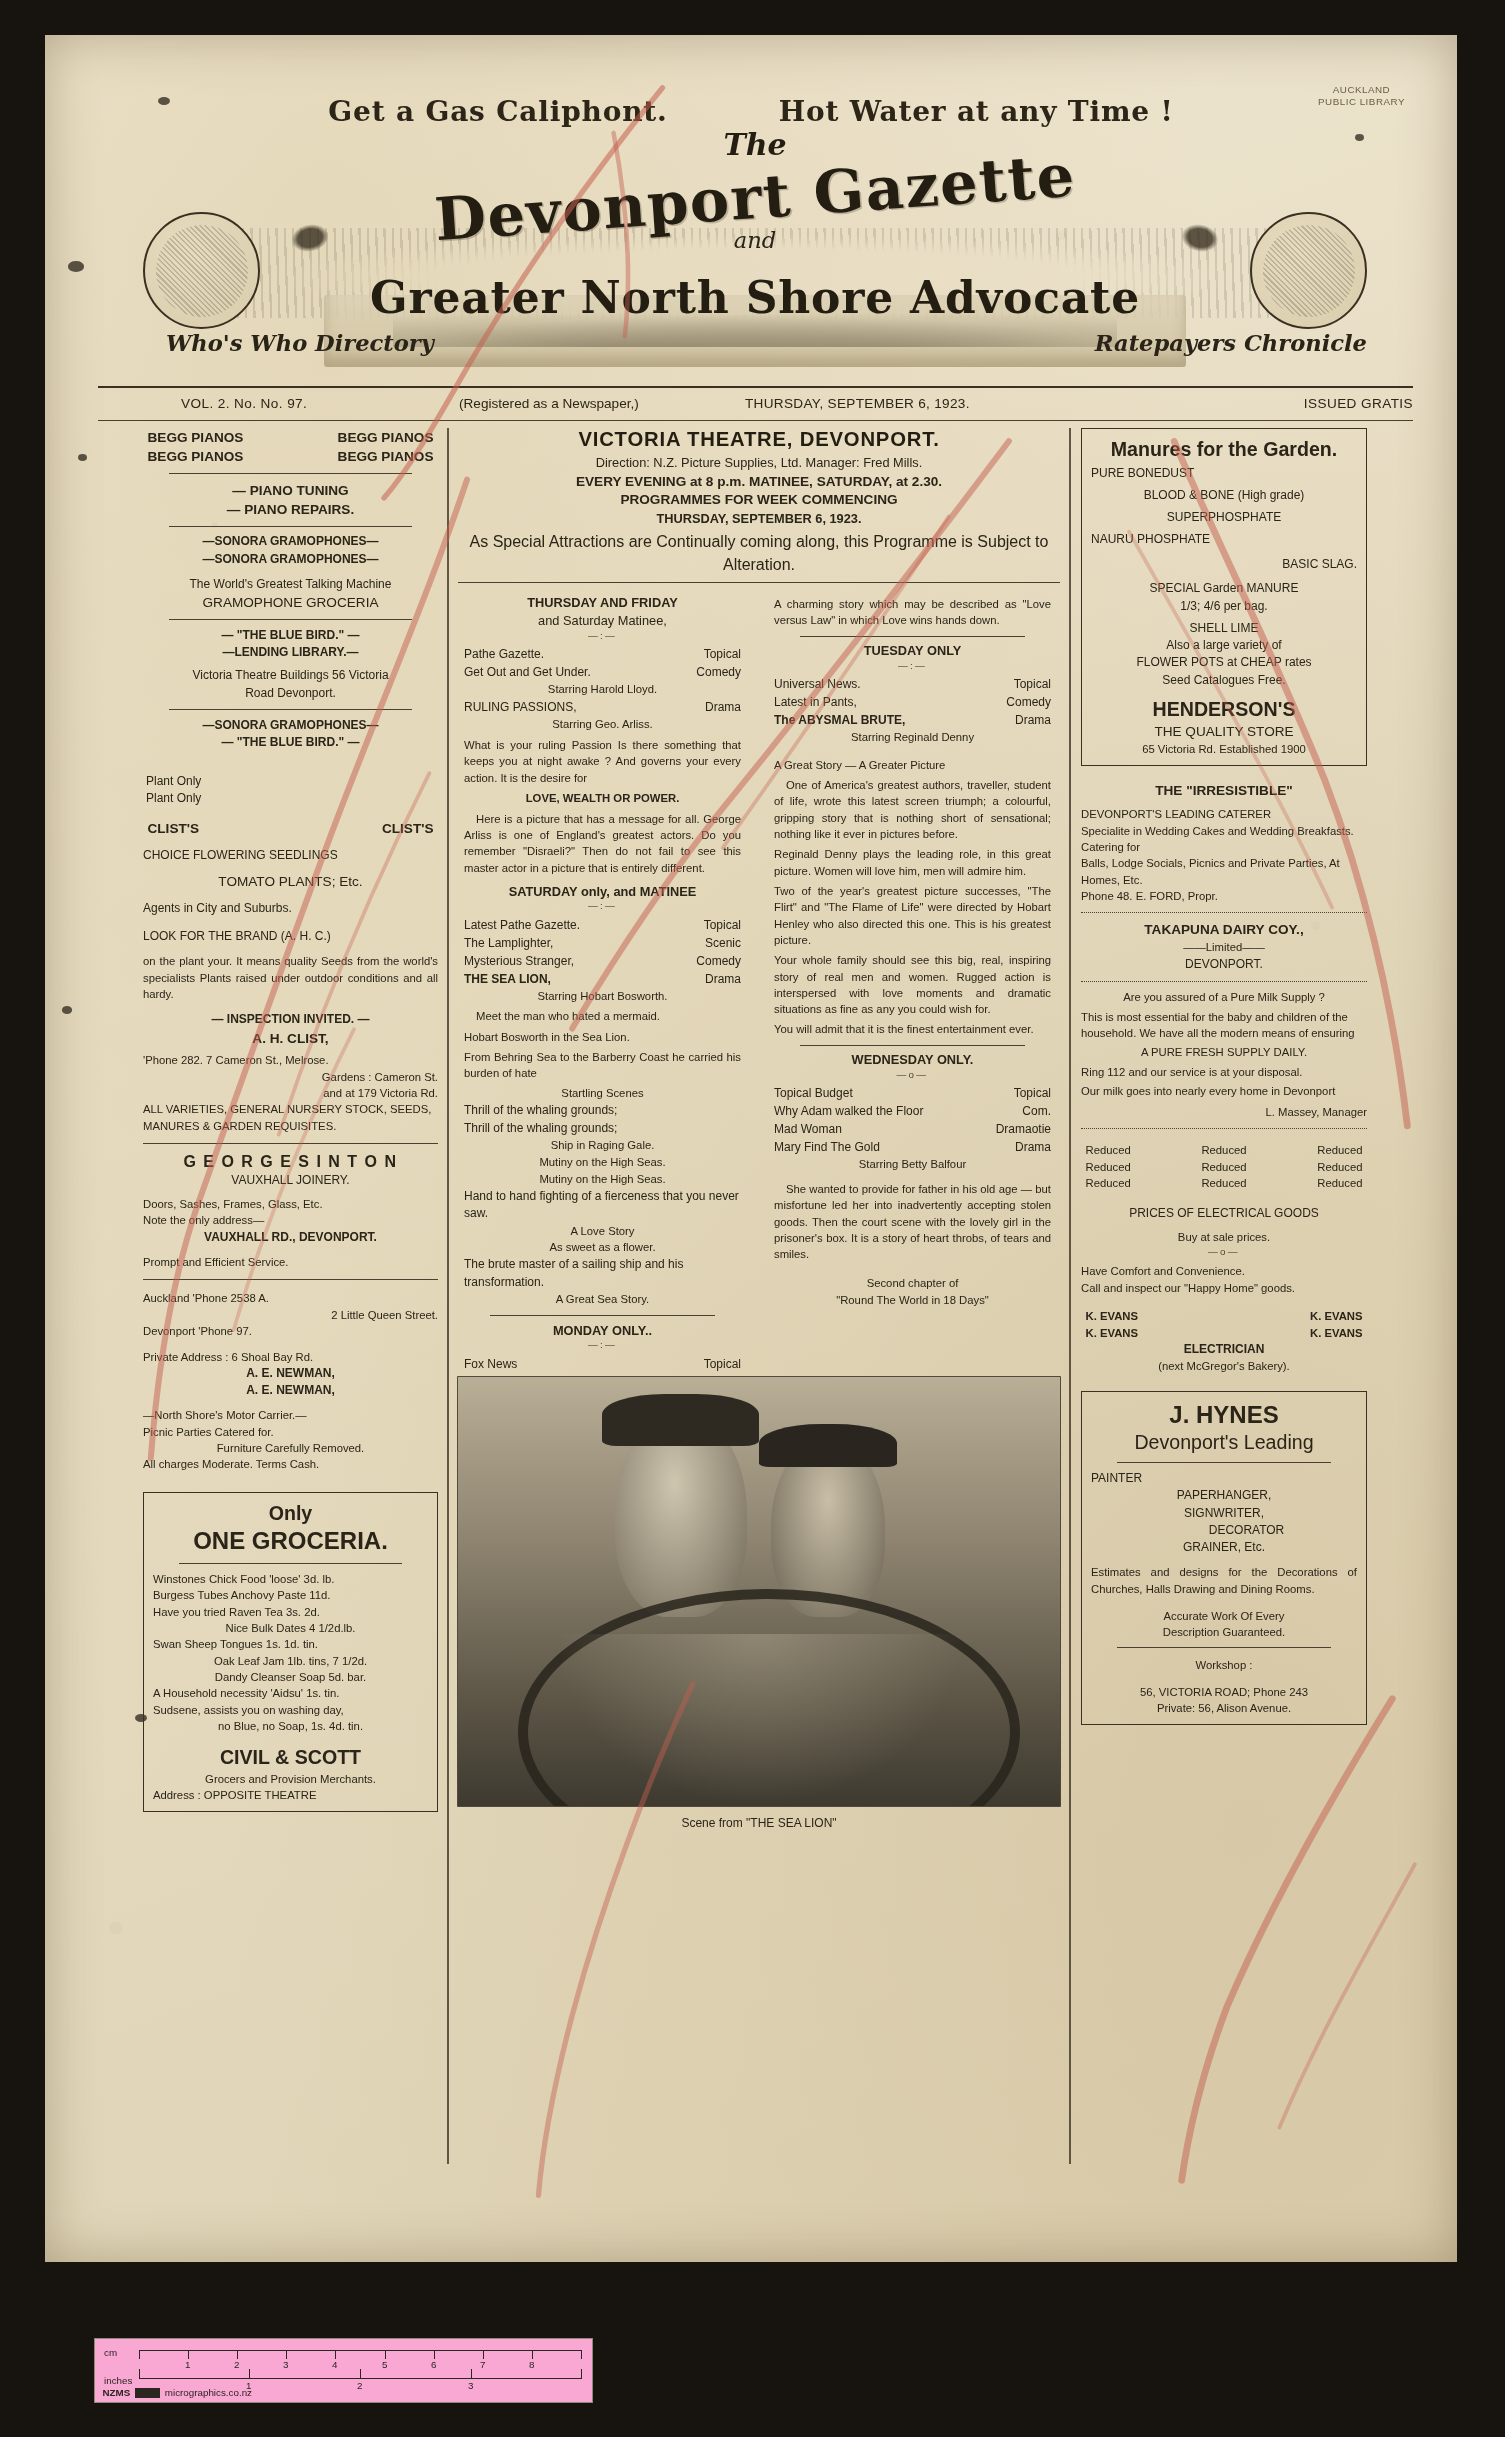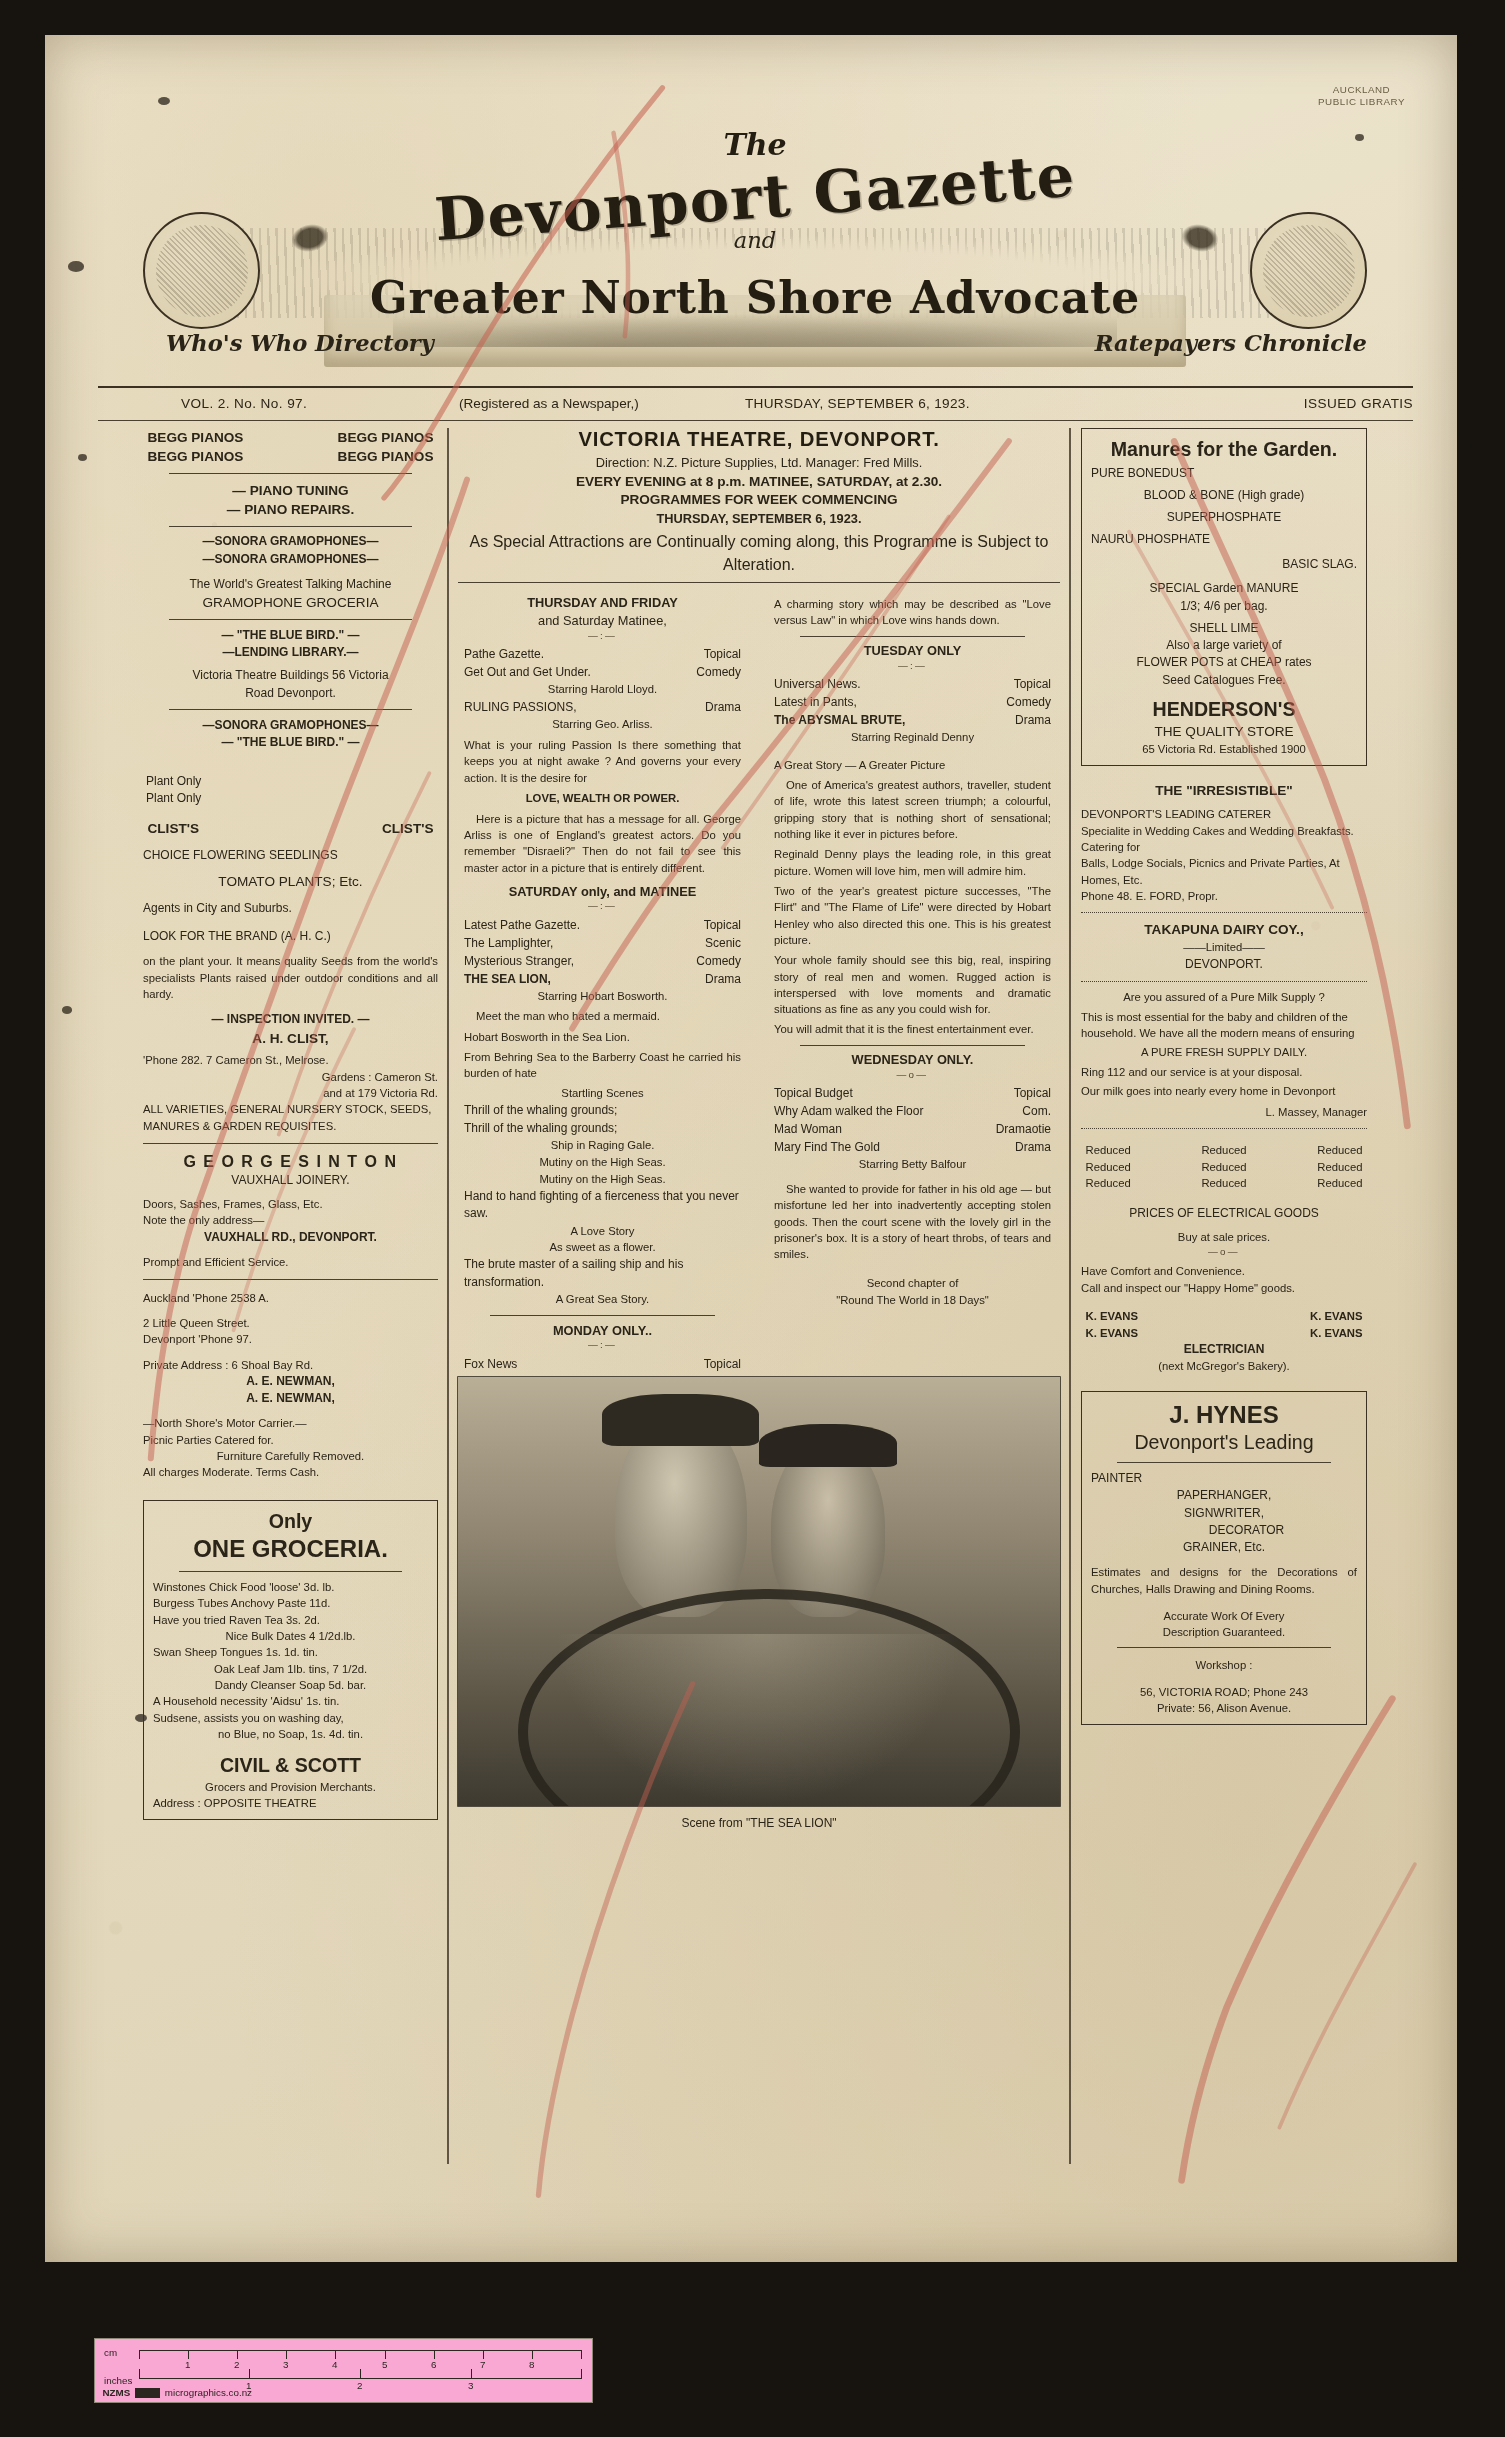--- a/index.html
+++ b/index.html
@@ -154,20 +154,25 @@
     <div class="blot" style="left:33px;top:419px;width:9px;height:6.8px;"></div>
     <div class="blot" style="left:16.6px;top:971px;width:10.5px;height:7.5px;"></div>
     <div class="blot" style="left:90px;top:1679px;width:12px;height:8.3px;"></div>
     <div class="blot" style="left:1310px;top:99px;width:9px;height:6.8px;"></div>
 
     <div class="lib-stamp">
       <div style="white-space:pre-line;margin-top:8px;">AUCKLAND
 PUBLIC LIBRARY</div>
     </div>
 
+    <div class="top-slogan">
+      <span>Get  a  Gas  Caliphont.</span>
+      <span style="display:inline-block;width:90px;"></span>
+      <span>Hot  Water  at  any  Time !</span>
+    </div>
 
     <div class="masthead">
       <div class="leafband"></div>
       <div class="bird l"></div>
       <div class="bird r"></div>
       <div class="medallion med-l">
           <div class="med-face"></div>
         </div>
       <div class="medallion med-r">
           <div class="med-face"></div>
@@ -246,21 +251,21 @@
         <hr class="hrfull" style="margin-top:9px;">
         <div class="t18 b ctr sp">G E O R G E     S I N T O N</div>
         <div class="t14 ctr">VAUXHALL JOINERY.</div>
         <div class="t13 left" style="margin-top:6px;">Doors, Sashes, Frames, Glass, Etc.</div>
         <div class="t13 left">Note the only address—</div>
         <div class="t14 b ctr">VAUXHALL RD., DEVONPORT.</div>
         <div class="t13 left" style="margin-top:7.5px;">Prompt and Efficient Service.</div>
         <hr class="hrfull" style="margin-top:9px;">
 
         <div class="t13 left" style="margin-top:10.5px;">Auckland 'Phone 2538 A.</div>
-        <div class="t13" style="margin-top:8px;">2 Little Queen Street.</div>
+        <div class="t13" style="text-align:right;">2 Little Queen Street.</div>
         <div class="t13 left">Devonport 'Phone 97.</div>
         <div class="t13 left" style="margin-top:9px;">Private Address :      6 Shoal Bay Rd.</div>
         <div class="t14 b ctr">A.    E.    NEWMAN,</div>
         <div class="t14 b ctr">A.    E.    NEWMAN,</div>
         <div class="t13 left" style="margin-top:7.5px;">—North Shore's  Motor  Carrier.—</div>
         <div class="t13 left">Picnic Parties Catered for.</div>
         <div class="t13" style="text-align:center;">Furniture Carefully Removed.</div>
         <div class="t13 left">All charges Moderate.        Terms Cash.</div>
 
         <div class="box" style="margin-top:19.6px;">

